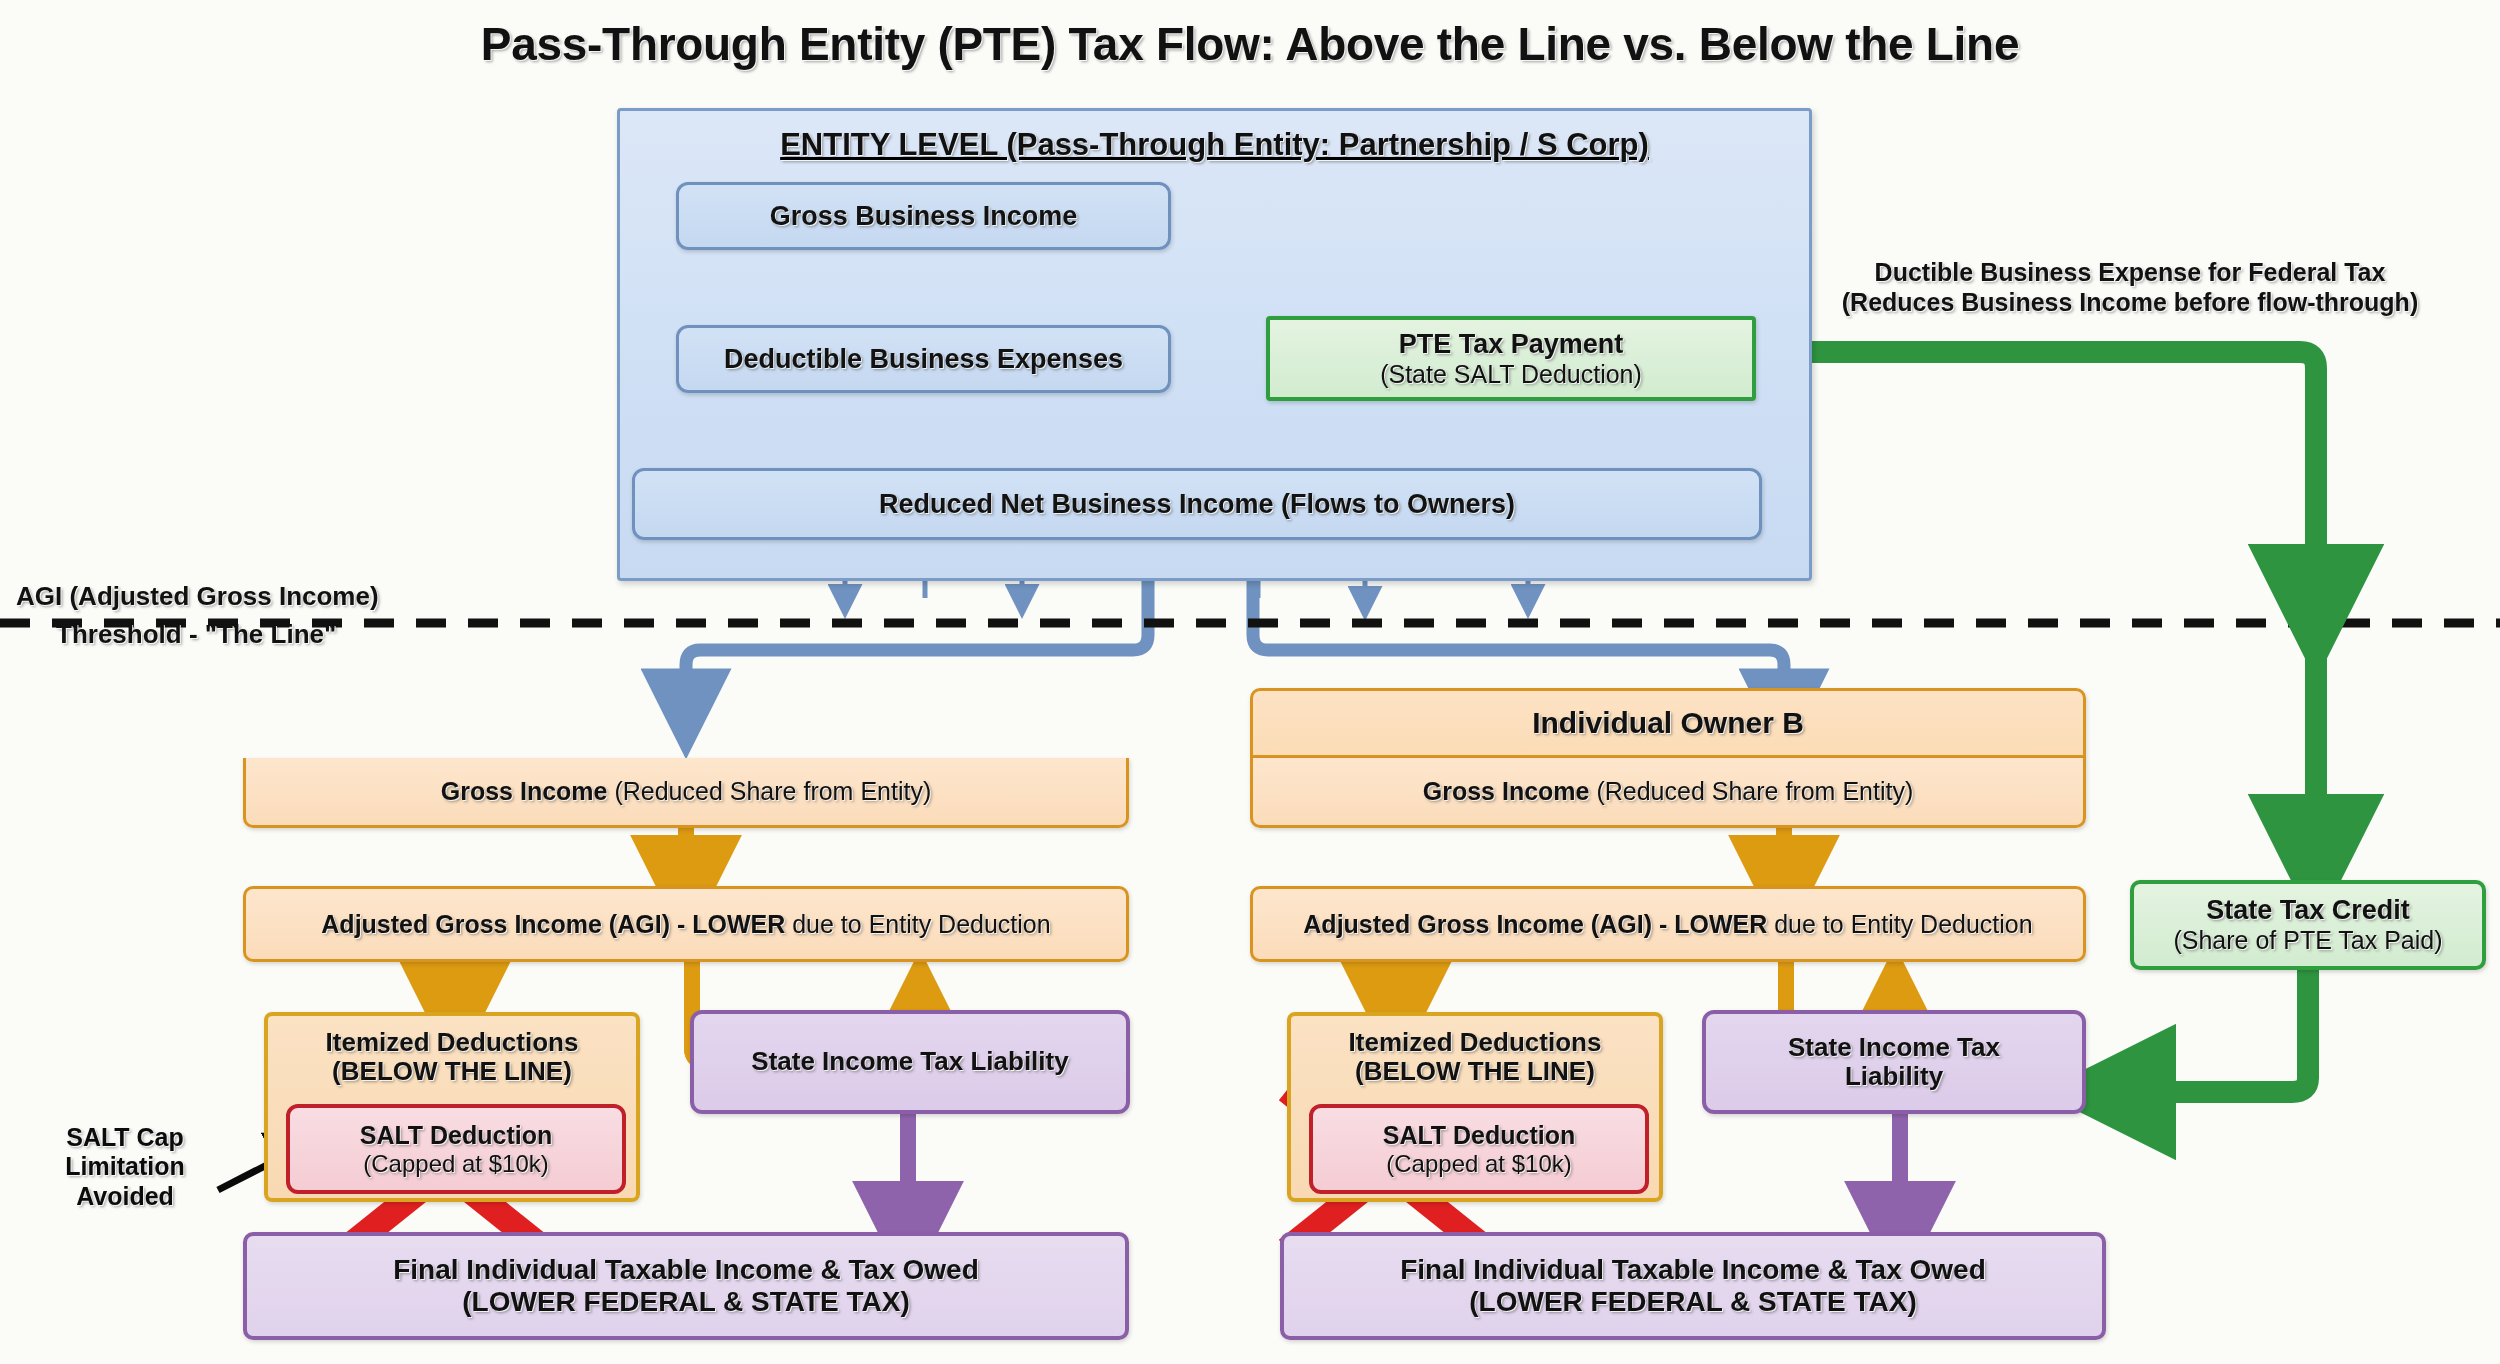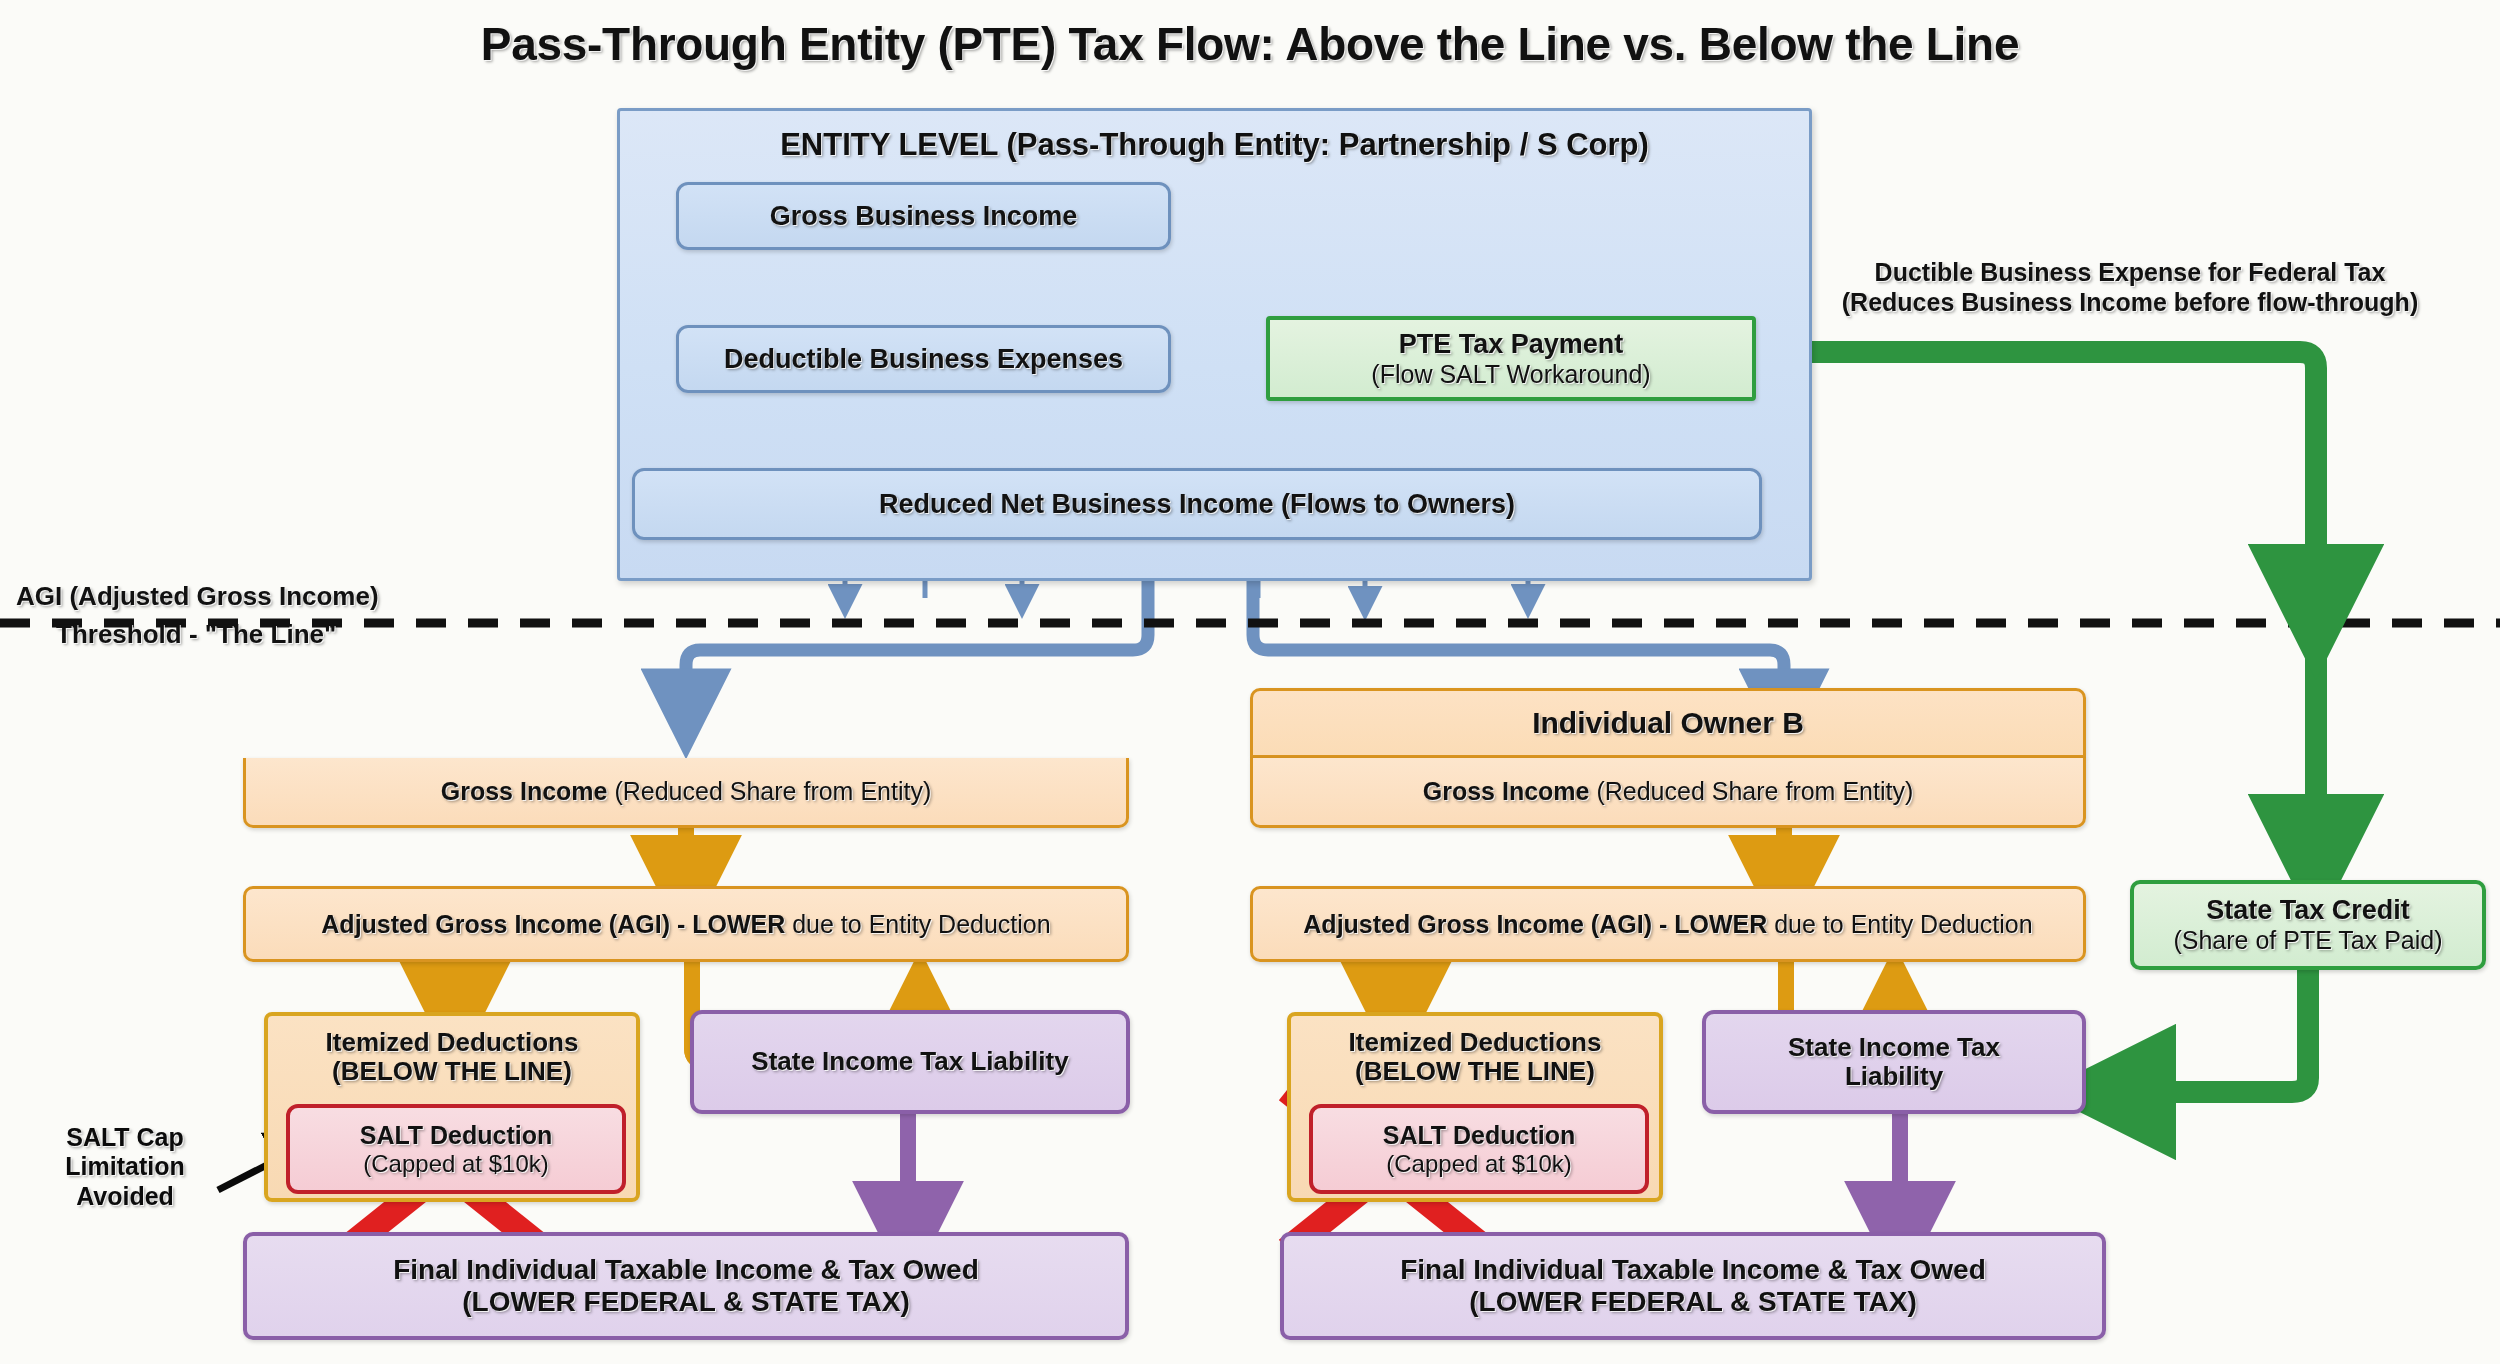--- a/index.html
+++ b/index.html
@@ -21,20 +21,21 @@
     font-size:46px;font-weight:bold;color:#111;letter-spacing:-.3px;
   }
 
   
   #entity-box{
     left:617px;top:108px;width:1195px;height:473px;
     background:linear-gradient(180deg,#dce7f7 0%,#cfe0f5 55%,#c8daf2 100%);
     border:3px solid #7a9cc6;border-radius:4px;
     box-shadow:2px 3px 6px rgba(0,0,0,.18);
     justify-content:flex-start;
+    text-decoration:underline;
   }
   #entity-title{
     margin-top:16px;font-size:31px;font-weight:bold;color:#101010;
   }
 
   .bluebox{
     background:linear-gradient(180deg,#d2e2f6 0%,#c4d8f0 100%);
     border:3px solid #6e91bd;border-radius:12px;
     box-shadow:1px 2px 4px rgba(0,0,0,.18);
     font-size:27px;font-weight:bold;color:#121212;
@@ -250,21 +251,21 @@
   <div class="node bluebox tshadow" id="gross-business-income">
     <span>Gross Business Income</span>
   </div>
 
   <div class="node bluebox tshadow" id="deductible-business-expenses">
     <span>Deductible Business Expenses</span>
   </div>
 
   <div class="node greenbox tshadow" id="pte-tax-payment">
     <span id="pte-l1">PTE Tax Payment</span>
-    <span id="pte-l2">(Flow SALT Workaround)</span>
+    <span id="pte-l2">(State SALT Deduction)</span>
   </div>
 
   <div class="node bluebox tshadow" id="reduced-net-income">
     <span>Reduced Net Business Income (Flows to Owners)</span>
   </div>
 
   <div class="node tshadow" id="pte-note">
     <span>Ductible Business Expense for Federal Tax</span>
     <span>(Reduces Business Income before flow-through)</span>
   </div>

